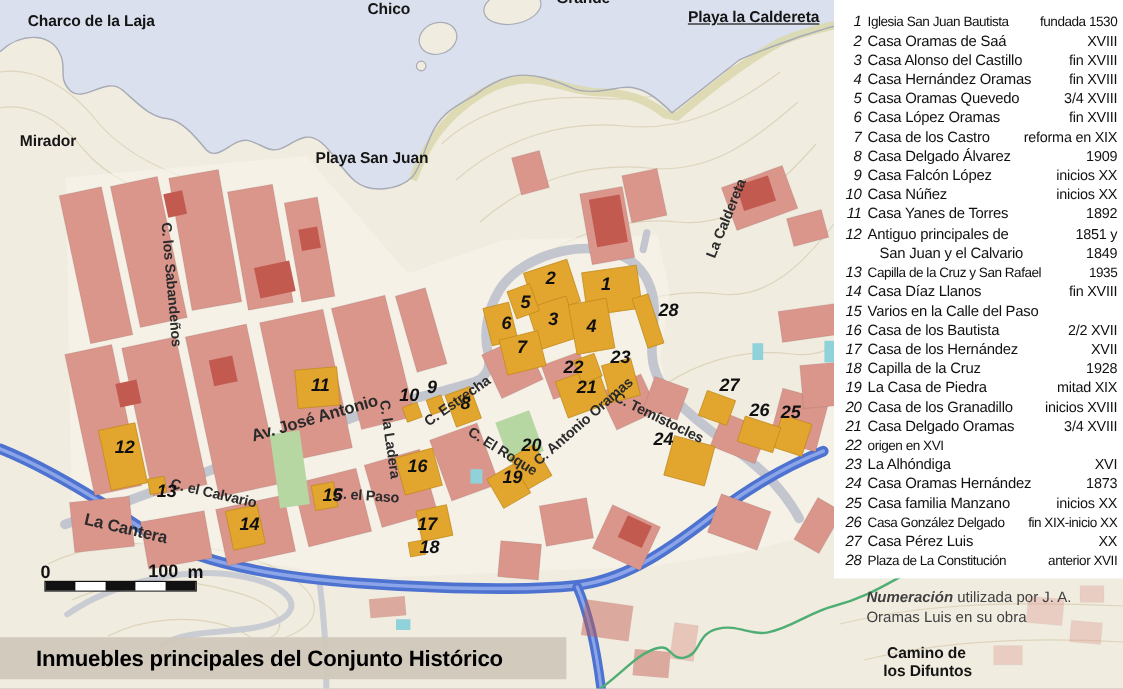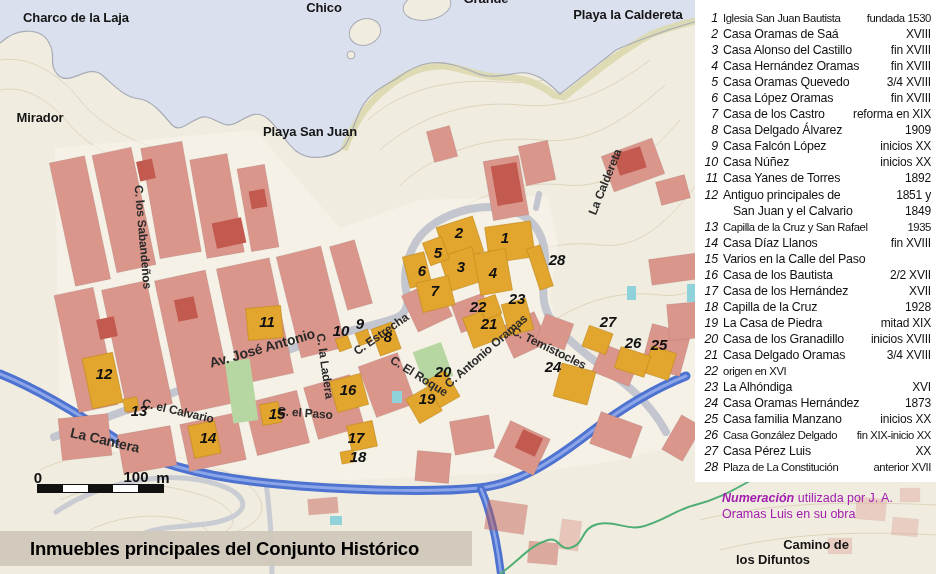--- a/index.html
+++ b/index.html
@@ -42,21 +42,21 @@
           box-sizing:border-box;padding:10px 5px 0 6px;z-index:5;}
   .lrow{display:flex;height:16.05px;align-items:baseline;font-size:12.4px;
         color:#111;letter-spacing:-.2px;line-height:16px;}
   .lrow .lnum{width:17px;text-align:right;font-style:italic;flex:none;margin-right:5px;}
   .lrow .lname{flex:1;white-space:nowrap;}
   .lrow .ldate{text-align:right;white-space:nowrap;font-size:12px;}
   .lrow.tight .lname,.lrow.tight .ldate{font-size:11.3px;letter-spacing:-.4px;}
   .lrow.cont .lname{padding-left:10px;}
 
   #note{position:absolute;left:722px;top:491px;width:205px;font-size:12.5px;
-        line-height:1.25;color:#a21caf;z-index:5;}
+        line-height:1.25;color:#404040;z-index:5;}
   #note .nb{font-weight:700;font-style:italic;}
 </style>
 </head>
 <body>
 
 <div id="stage">
 
   <svg width="936" height="574" viewBox="0 0 936 574">
     <rect x="0" y="0" width="936" height="574" fill="var(--land)"></rect>
 
@@ -208,24 +208,24 @@
       <rect class="yb" x="585" y="329" width="25" height="22" style="rotate:20deg"></rect>
       <rect class="yb" x="533" y="246" width="14" height="43" style="rotate:-18deg"></rect>
     </g>
   </svg>
 
   <div>
 
   <div class="ov place" style="left: 76px; top: 17px; transform: translate(-50%, -50%) rotate(0deg);">Charco de la Laja</div>
       <div class="ov place" style="left: 324px; top: 7px; transform: translate(-50%, -50%) rotate(0deg);">Chico</div>
       <div class="ov place" style="left: 486px; top: -2px; transform: translate(-50%, -50%) rotate(0deg);">Grande</div>
-      <div class="ov place" style="left: 628px; top: 14px; transform: translate(-50%, -50%) rotate(0deg);">Playa la Caldereta</div>
+      <div class="ov place" style="left: 628px; top: 14px; transform: translate(-50%, -50%) rotate(0deg); text-decoration: underline;">Playa la Caldereta</div>
       <div class="ov place" style="left: 40px; top: 117px; transform: translate(-50%, -50%) rotate(0deg);">Mirador</div>
       <div class="ov place" style="left: 310px; top: 131px; transform: translate(-50%, -50%) rotate(0deg);">Playa San Juan</div>
-      <div class="ov place" style="left: 772px; top: 544px; transform: translate(-50%, -50%) rotate(0deg); margin-left: 44px;">Camino de</div>
+      <div class="ov place" style="left: 772px; top: 544px; transform: translate(-50%, -50%) rotate(0deg);">Camino de</div>
       <div class="ov place" style="left: 773px; top: 559px; transform: translate(-50%, -50%) rotate(0deg); text-align: right;">los Difuntos</div>
     </div>
 
   <div>
 
   <div class="ov street" style="left: 143px; top: 237px; transform: translate(-50%, -50%) rotate(85deg);">C. los Sabandeños</div>
       <div class="ov street" style="left: 262px; top: 348px; transform: translate(-50%, -50%) rotate(-16deg); font-size: 14px;">Av. José Antonio</div>
       <div class="ov street" style="left: 325px; top: 366px; transform: translate(-50%, -50%) rotate(82deg);">C. la Ladera</div>
       <div class="ov street" style="left: 381px; top: 334px; transform: translate(-50%, -50%) rotate(-35deg);">C. Estrecha</div>
       <div class="ov street" style="left: 419px; top: 376px; transform: translate(-50%, -50%) rotate(32deg);">C. El Roque</div>

